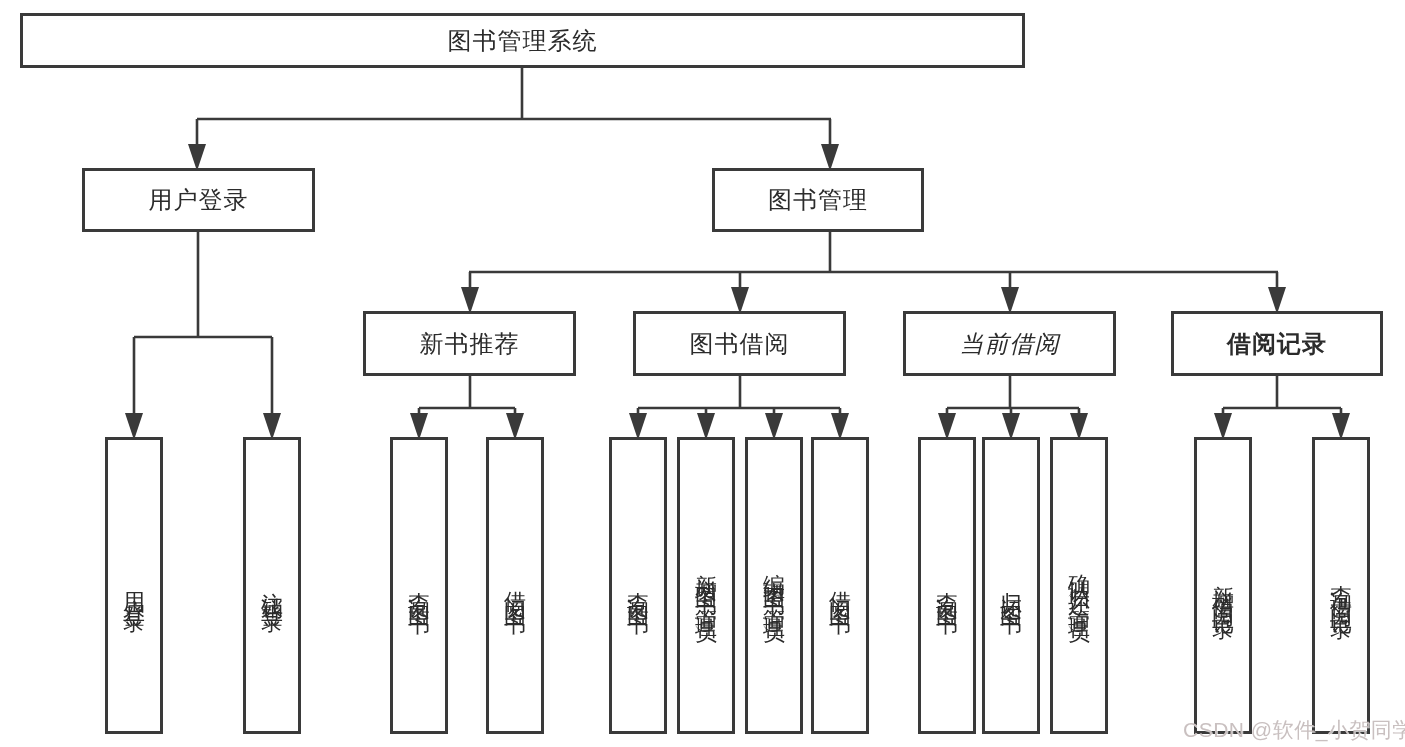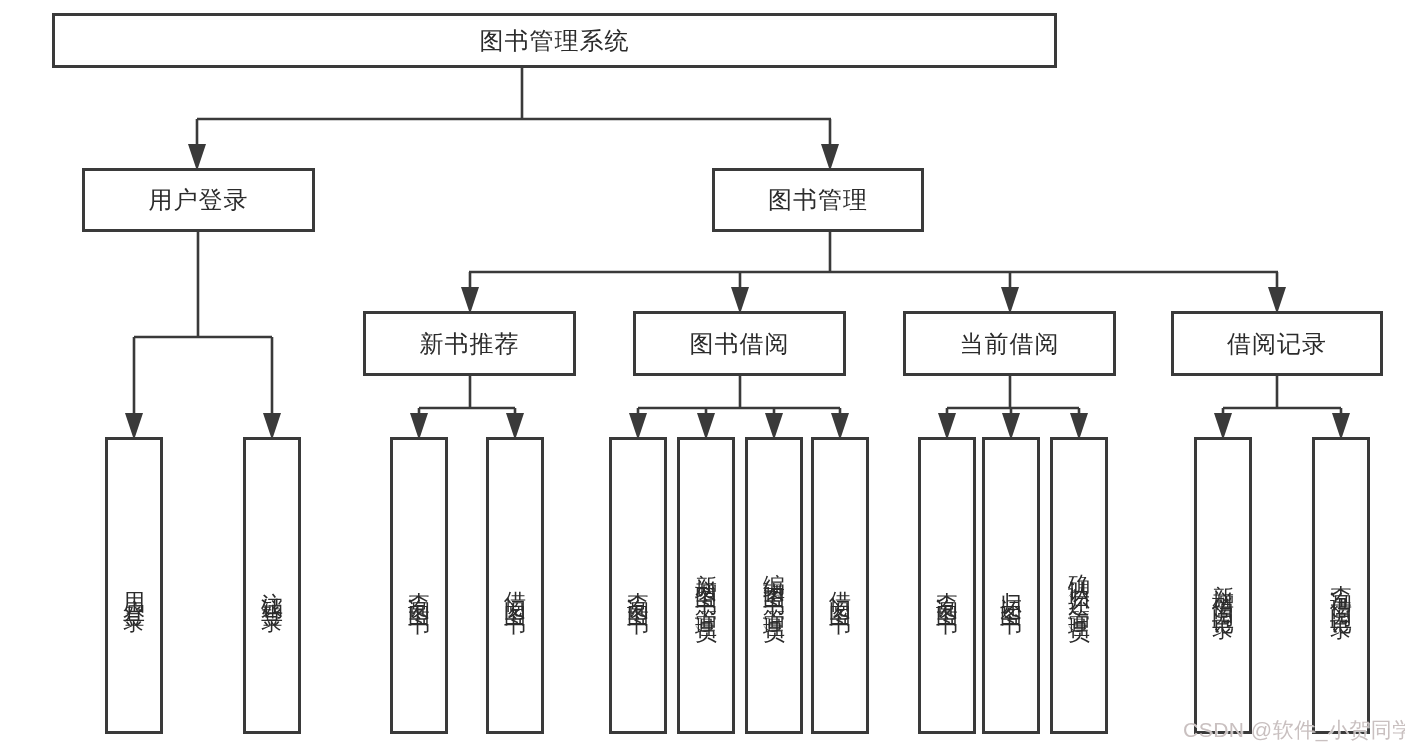--- a/index.html
+++ b/index.html
@@ -100,29 +100,29 @@
     <path d="M1010,376 V408 M947,408 H1079 M947,408 V416 M1011,408 V416 M1079,408 V416"></path>
     <polygon points="938,413 956,413 947,440"></polygon>
     <polygon points="1002,413 1020,413 1011,440"></polygon>
     <polygon points="1070,413 1088,413 1079,440"></polygon>
 
     <path d="M1277,376 V408 M1223,408 H1341 M1223,408 V416 M1341,408 V416"></path>
     <polygon points="1214,413 1232,413 1223,440"></polygon>
     <polygon points="1332,413 1350,413 1341,440"></polygon>
   </svg>
 
-  <div class="node h-label" style="left:20px; top:13px; width:1005px; height:55px;margin-left:32px;">图书管理系统</div>
+  <div class="node h-label" style="left:20px; top:13px; width:1005px; height:55px;">图书管理系统</div>
 
   <div class="node h-label" style="left:82px; top:168px; width:233px; height:64px;">用户登录</div>
   <div class="node h-label" style="left:712px; top:168px; width:212px; height:64px;">图书管理</div>
 
   <div class="node h-label" style="left:633px; top:311px; width:213px; height:65px;">图书借阅</div>
   <div class="node h-label" style="left:363px; top:311px; width:213px; height:65px;">新书推荐</div>
-  <div class="node h-label" style="left:903px; top:311px; width:213px; height:65px;">当前借阅</div>
-  <div class="node h-label" style="left:1171px; top:311px; width:212px; height:65px;">借阅记录</div>
+  <div class="node h-label" style="left:903px; top:311px; width:213px; height:65px;font-style:italic;">当前借阅</div>
+  <div class="node h-label" style="left:1171px; top:311px; width:212px; height:65px;font-weight:bold;">借阅记录</div>
 
   <div class="node leaf" style="left:105px; top:437px; width:58px; height:297px;">用户登录</div>
   <div class="node leaf" style="left:243px; top:437px; width:58px; height:297px;">注销登录</div>
 
   <div class="node leaf" style="left:390px; top:437px; width:58px; height:297px;">查询图书</div>
   <div class="node leaf" style="left:486px; top:437px; width:58px; height:297px;">借阅图书</div>
 
   <div class="node leaf" style="left:609px; top:437px; width:58px; height:297px;">查询图书</div>
   <div class="node leaf" style="left:677px; top:437px; width:58px; height:297px;">新增图书（管理员）</div>
   <div class="node leaf" style="left:745px; top:437px; width:58px; height:297px;">编辑图书（管理员）</div>

